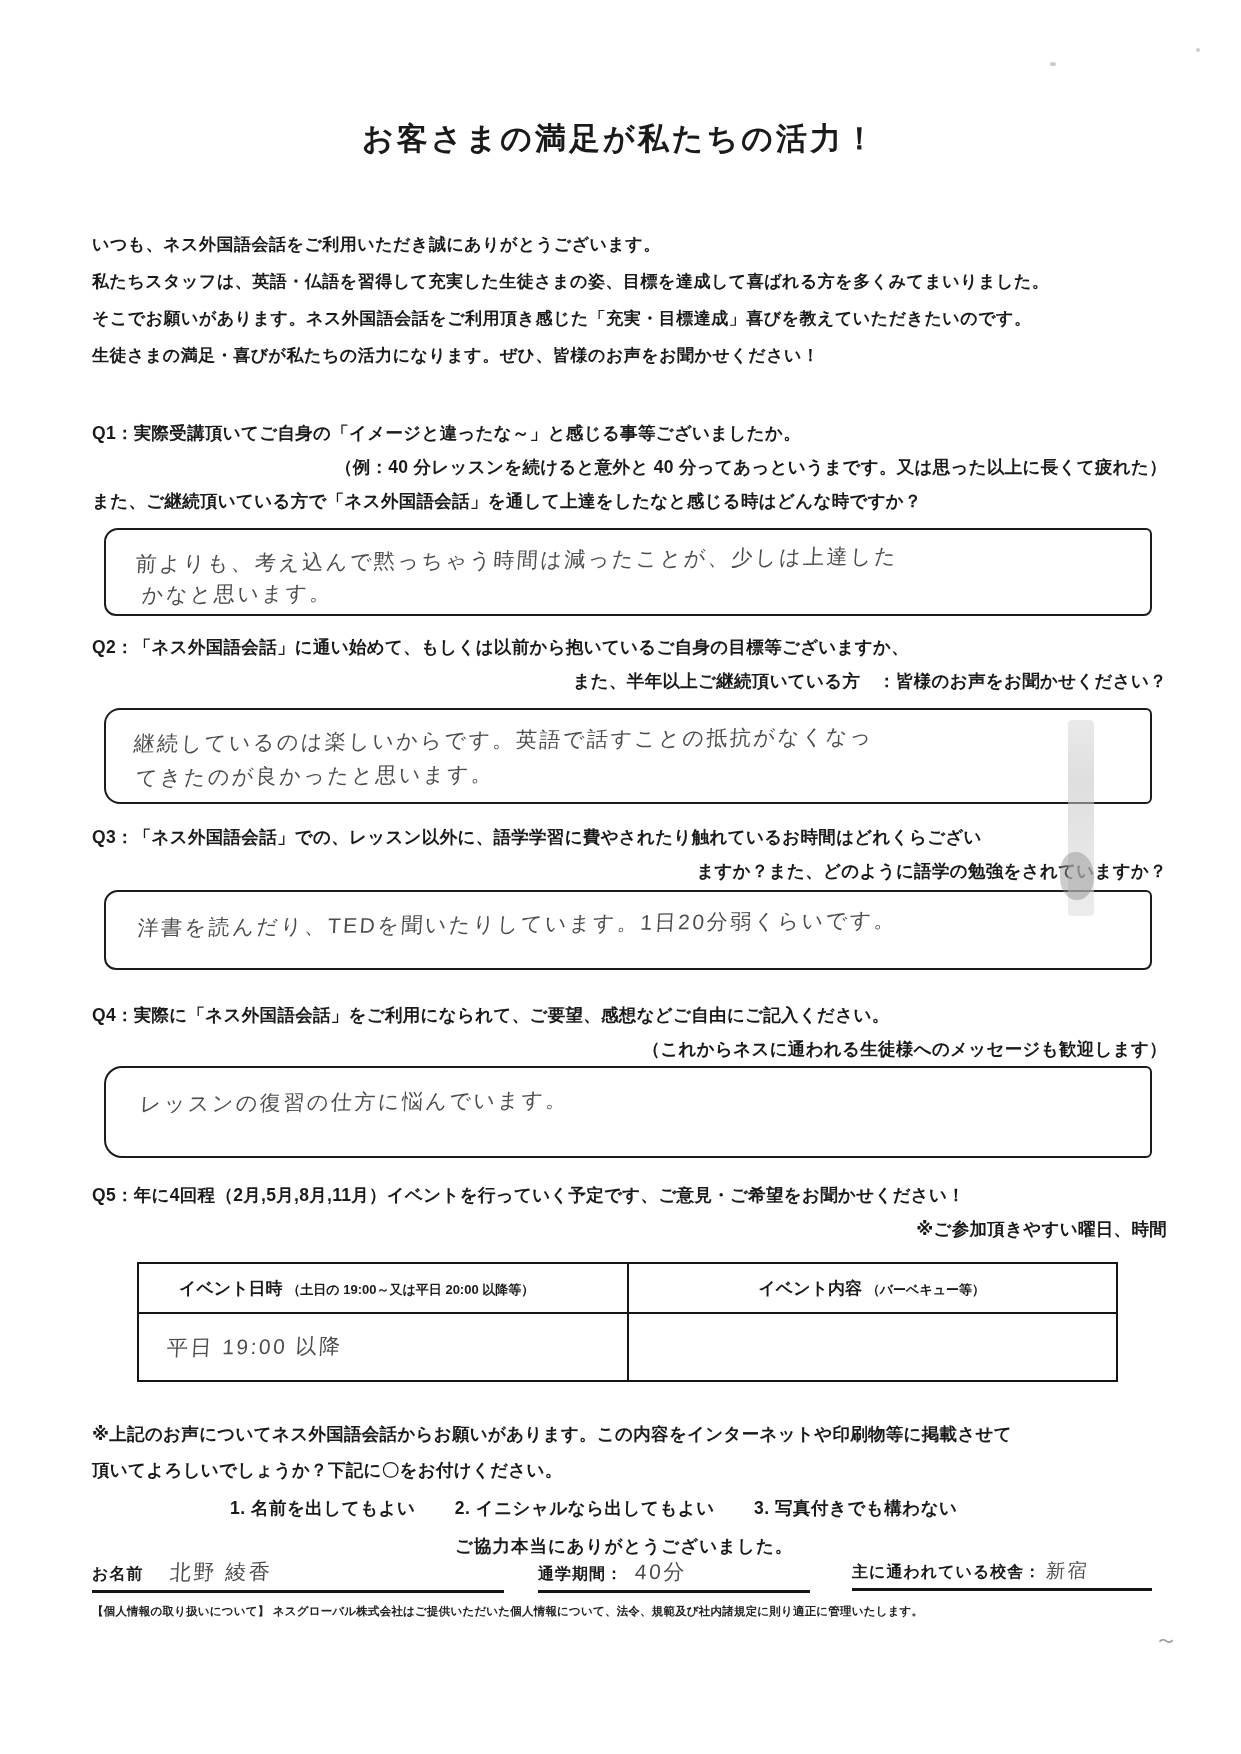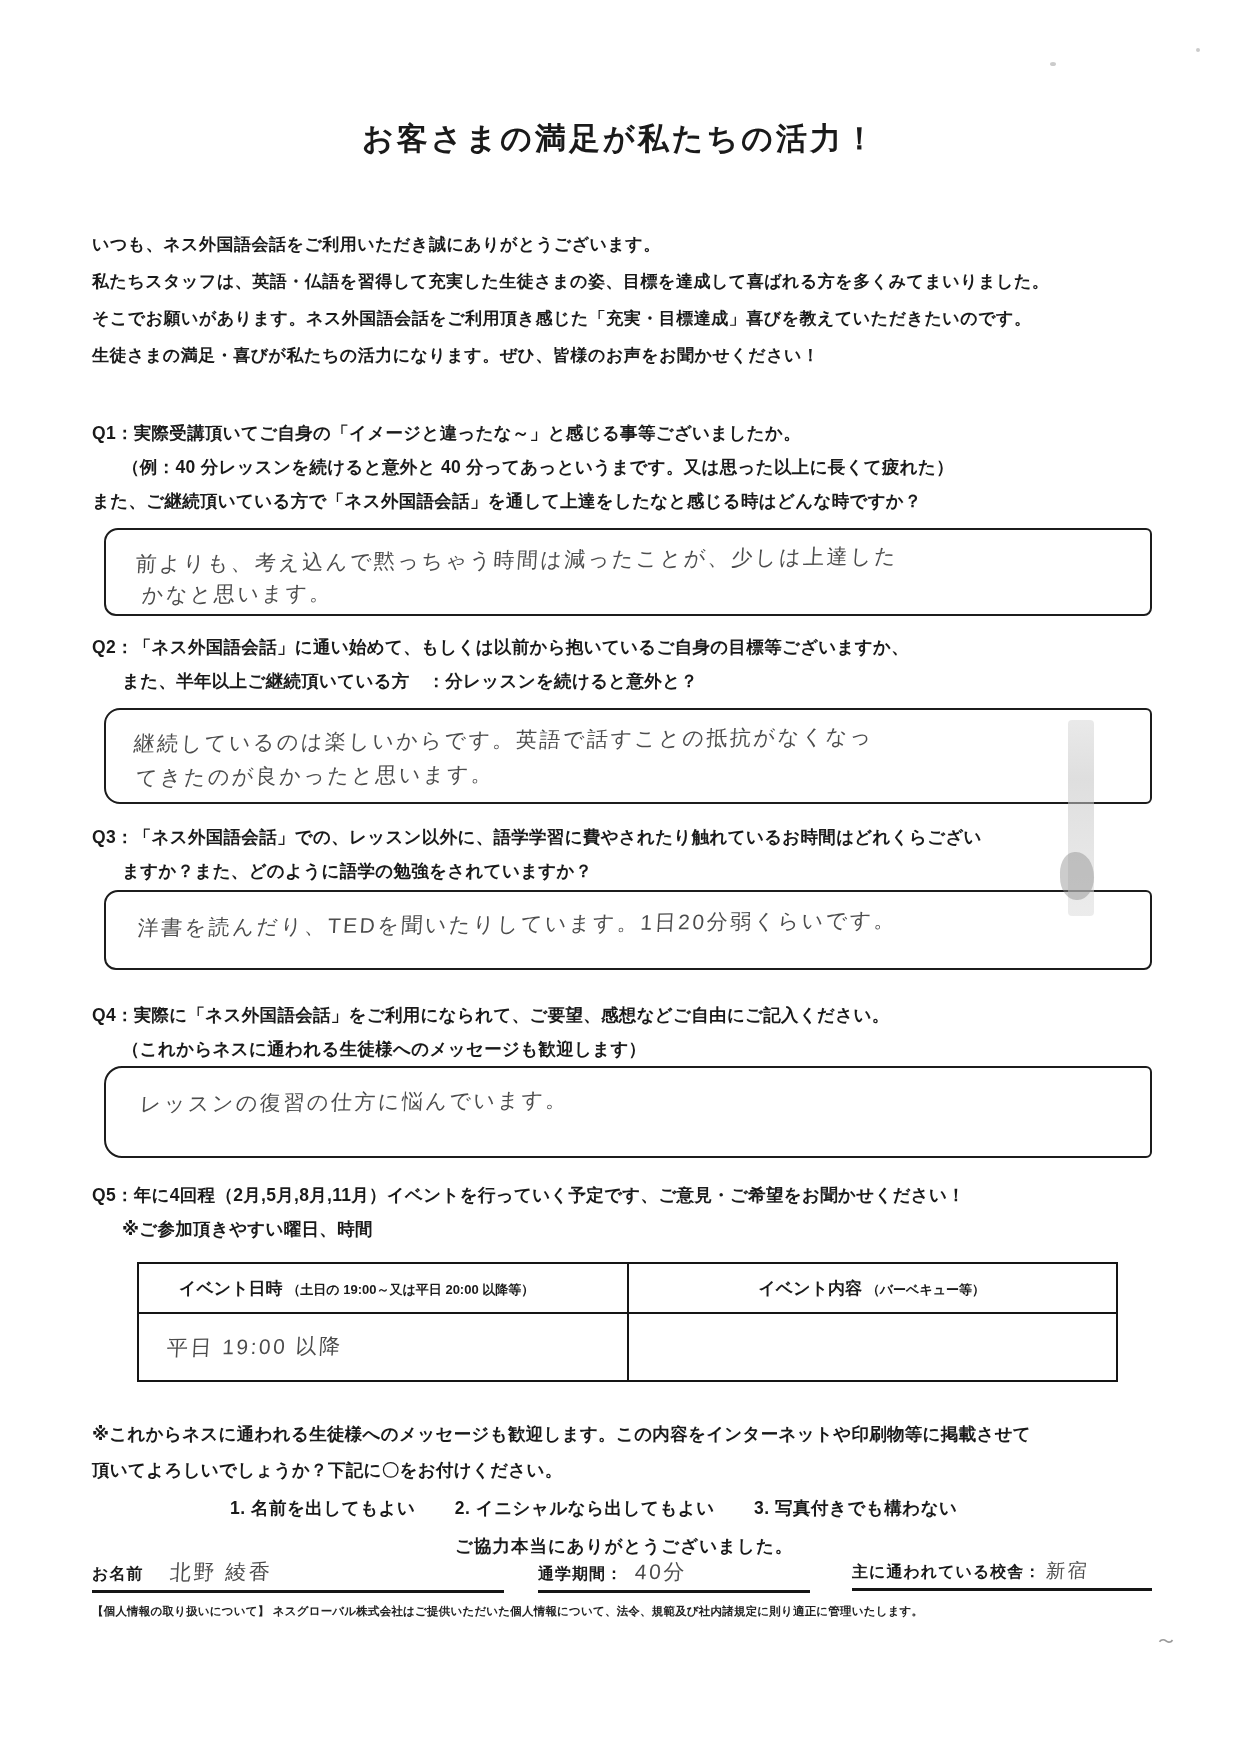--- a/index.html
+++ b/index.html
@@ -13,21 +13,21 @@
     margin:0 auto;
   }
   .abs{position:absolute;}
   .title{
     width:1060px;left:90px;top:118px;
     text-align:center;
     font-size:31px;font-weight:700;letter-spacing:3px;
   }
   .intro-line{font-size:17px;font-weight:600;line-height:37px;letter-spacing:0.5px;}
   .qline{font-size:17.5px;font-weight:700;letter-spacing:0.3px;line-height:34px;}
-  .sub{margin-left:30px;}
+  .sub{margin-left:30px;text-align:right;}
   .sub2{}
   .answer-box{
     border:2.5px solid #1c1c1c;
     border-radius:14px 6px 8px 12px;
     background:#fff;
     box-sizing:border-box;
   }
   .hw{
     display:inline-block;
     font-size:21px;
@@ -98,21 +98,21 @@
     <div style="padding:16px 0 0 30px;">
       <span class="hw">前よりも、考え込んで黙っちゃう時間は減ったことが、少しは上達した</span>
     </div>
     <div style="padding:6px 0 0 36px;">
       <span class="hw">かなと思います。</span>
     </div>
   </div>
 
   <div class="abs" style="left:92px;top:630px;width:1075px;">
     <div class="qline">Q2：「ネス外国語会話」に通い始めて、もしくは以前から抱いているご自身の目標等ございますか、</div>
-    <div class="qline sub">また、半年以上ご継続頂いている方　：分レッスンを続けると意外と？</div>
+    <div class="qline sub">また、半年以上ご継続頂いている方　：皆様のお声をお聞かせください？</div>
   </div>
   <div class="abs answer-box" style="left:104px;top:708px;width:1048px;height:96px;border-radius:16px 6px 6px 16px;">
     <div style="padding:16px 0 0 28px;">
       <span class="hw">継続しているのは楽しいからです。英語で話すことの抵抗がなくなっ</span>
     </div>
     <div style="padding:8px 0 0 30px;">
       <span class="hw">てきたのが良かったと思います。</span>
     </div>
   </div>
 
@@ -160,21 +160,21 @@
         </td>
         <td>
           <span class="hw"></span>
         </td>
       </tr>
     </tbody>
       </table>
   </div>
 
   <div class="abs" style="left:92px;top:1416px;width:1075px;">
-    <div class="consent">※これからネスに通われる生徒様へのメッセージも歓迎します。この内容をインターネットや印刷物等に掲載させて</div>
+    <div class="consent">※上記のお声についてネス外国語会話からお願いがあります。この内容をインターネットや印刷物等に掲載させて</div>
     <div class="consent">頂いてよろしいでしょうか？下記に〇をお付けください。</div>
   </div>
 
   <div class="abs options" style="left:230px;top:1496px;">
     <span>1. 名前を出してもよい</span>
     <span>2. イニシャルなら出してもよい</span>
     <span>3.  写真付きでも構わない</span>
   </div>
 
   <div class="abs thanks" style="left:455px;top:1534px;">ご協力本当にありがとうございました。</div>

